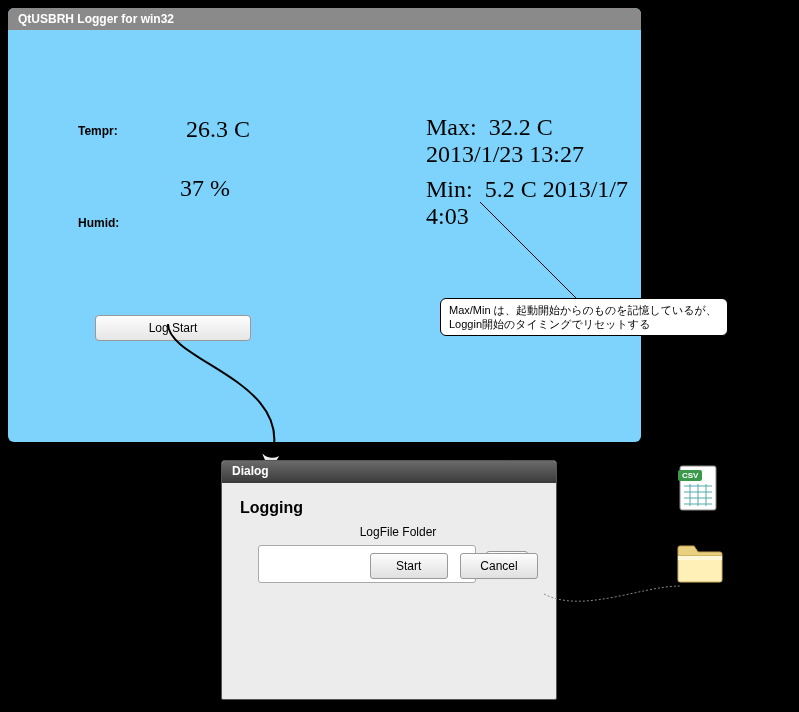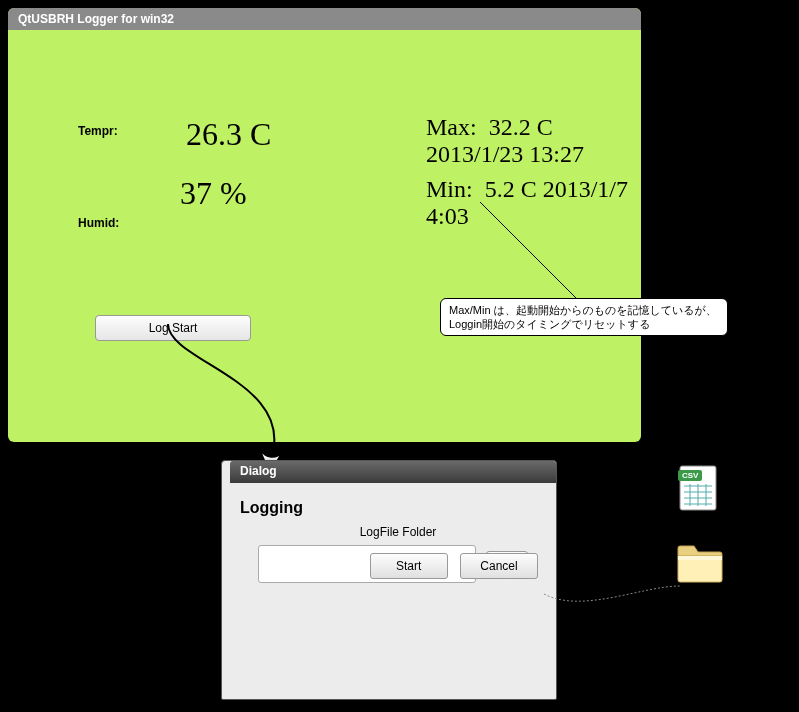--- a/index.html
+++ b/index.html
@@ -12,21 +12,21 @@
     font-family: Arial, sans-serif;
     position: relative;
     overflow: hidden;
   }
   .main-window {
     position: absolute;
     top: 8px;
     left: 8px;
     width: 633px;
     height: 434px;
-    background: #bef264;
+    background: #7dd3fc;
     border-radius: 6px;
     overflow: visible;
   }
   .titlebar {
     height: 22px;
     background: #8a8a8a;
     color: #fff;
     font-size: 12px;
     font-weight: bold;
     padding: 4px 10px;
@@ -37,21 +37,21 @@
     padding: 0;
     height: calc(100% - 22px);
   }
   .label-small {
     font-size: 12px;
     font-weight: bold;
     position: absolute;
   }
   .big-reading {
     font-family: "Times New Roman", serif;
-    font-size: 32px;
+    font-size: 24px;
     position: absolute;
   }
   .stat-line {
     font-family: "Times New Roman", serif;
     font-size: 24px;
     position: absolute;
   }
   .callout-box {
     position: absolute;
     left: 432px;
@@ -97,21 +97,20 @@
     border-radius: 4px 4px 2px 2px;
   }
   .dialog-titlebar {
     height: 22px;
     background: linear-gradient(#6a6a6a, #3a3a3a);
     color: #fff;
     font-size: 12px;
     font-weight: bold;
     padding: 3px 10px;
     border-radius: 3px 3px 0 0;
-    margin-left: 8px;
   }
   .dialog-body {
     padding: 16px 18px 10px 18px;
     position: relative;
   }
   .group-label {
     font-size: 16px;
     font-weight: bold;
     margin-bottom: 8px;
   }

